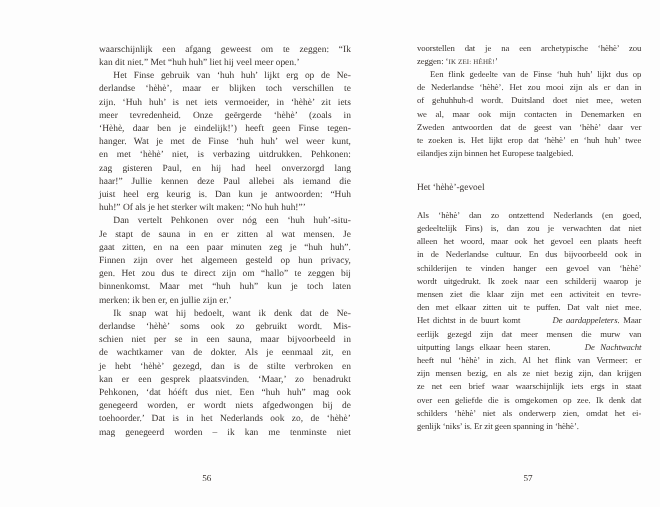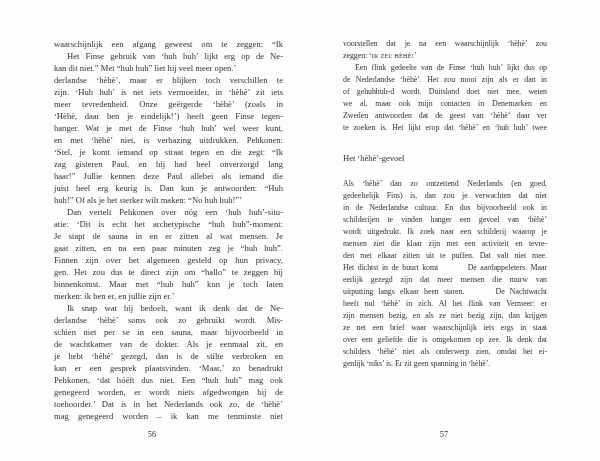--- a/index.html
+++ b/index.html
@@ -8,61 +8,59 @@
   }
   html,body{margin:0;padding:0;}
   body{
     width:600px;height:461px;
     background:var(--bg-color);
     font-family:"Liberation Serif","DejaVu Serif",serif;
     color:var(--text-color);
     overflow:hidden;
   }
   .spread{position:relative;width:600px;height:461px;}
-  .page{position:absolute;top:0;height:461px;}
+  .page{position:absolute;top:0;height:461px;margin-left:36px;}
   .page-left{left:0;width:300px;}
   .page-right{left:300px;width:300px;}
   .text-col{position:absolute;}
   .col-left{left:54px;top:38px;width:229px;font-size:8.6px;}
   .col-right{left:43px;top:38px;width:204px;font-size:7.9px;letter-spacing:-0.05px;}
   .line{height:12px;line-height:12px;white-space:normal;}
   .line.j{text-align:justify;text-align-last:justify;}
   .line.end{text-align:left;}
   .col-left .ind{text-indent:13px;}
   .col-right .ind{text-indent:12px;}
   .heading{font-size:1.09em;}
-  .it{padding-left:26px;}
+  .it{font-style:italic;padding-left:26px;}
   .sc{font-size:0.8em;letter-spacing:0.15px;}
   .spacer{width:100%;}
   .pagenum{position:absolute;top:430px;font-size:8.3px;transform:translateX(-50%);}
   .pagenum-left{left:152px;}
   .pagenum-right{left:144px;}
 </style>
 </head>
 <body>
 
 <div class="spread">
   <section class="page page-left">
     <div class="text-col col-left" id="col-left">
         <div class="line j"><span>waarschijnlijk een afgang geweest om te zeggen: “Ik</span></div>
+        <div class="line end"><span>kan dit niet.” Met “huh huh” liet hij veel meer open.’</span></div>
         <div class="line j ind"><span>Het Finse gebruik van ‘huh huh’ lijkt erg op de Ne-</span></div>
-        <div class="line end"><span>kan dit niet.” Met “huh huh” liet hij veel meer open.’</span></div>
         <div class="line j"><span>derlandse ‘hèhè’, maar er blijken toch verschillen te</span></div>
         <div class="line j"><span>zijn. ‘Huh huh’ is net iets vermoeider, in ‘hèhè’ zit iets</span></div>
         <div class="line j"><span>meer tevredenheid. Onze geërgerde ‘hèhè’ (zoals in</span></div>
         <div class="line j"><span>‘Hèhè, daar ben je eindelijk!’) heeft geen Finse tegen-</span></div>
         <div class="line j"><span>hanger. Wat je met de Finse ‘huh huh’ wel weer kunt,</span></div>
         <div class="line j"><span>en met ‘hèhè’ niet, is verbazing uitdrukken. Pehkonen:</span></div>
-        <div class="line j"><span>‘Stel, je komt iemand op straat tegen en die zegt: “Ik</span></div>
         <div class="line j"><span>zag gisteren Paul, en hij had heel onverzorgd lang</span></div>
         <div class="line j"><span>haar!” Jullie kennen deze Paul allebei als iemand die</span></div>
         <div class="line j"><span>juist heel erg keurig is. Dan kun je antwoorden: “Huh</span></div>
         <div class="line end"><span>huh!” Of als je het sterker wilt maken: “No huh huh!”’</span></div>
         <div class="line j ind"><span>Dan vertelt Pehkonen over nóg een ‘huh huh’-situ-</span></div>
-        <div class="line j"><span>atie: ‘Dit is echt het archetypische “huh huh”-moment:</span></div>
         <div class="line j"><span>Je stapt de sauna in en er zitten al wat mensen. Je</span></div>
         <div class="line j"><span>gaat zitten, en na een paar minuten zeg je “huh huh”.</span></div>
         <div class="line j"><span>Finnen zijn over het algemeen gesteld op hun privacy,</span></div>
         <div class="line j"><span>gen. Het zou dus te direct zijn om “hallo” te zeggen bij</span></div>
         <div class="line j"><span>binnenkomst. Maar met “huh huh” kun je toch laten</span></div>
         <div class="line end"><span>merken: ik ben er, en jullie zijn er.’</span></div>
         <div class="line j ind"><span>Ik snap wat hij bedoelt, want ik denk dat de Ne-</span></div>
         <div class="line j"><span>derlandse ‘hèhè’ soms ook zo gebruikt wordt. Mis-</span></div>
         <div class="line j"><span>schien niet per se in een sauna, maar bijvoorbeeld in</span></div>
         <div class="line j"><span>de wachtkamer van de dokter. Als je eenmaal zit, en</span></div>
@@ -70,33 +68,35 @@
         <div class="line j"><span>kan er een gesprek plaatsvinden. ‘Maar,’ zo benadrukt</span></div>
         <div class="line j"><span>Pehkonen, ‘dat hóéft dus niet. Een “huh huh” mag ook</span></div>
         <div class="line j"><span>genegeerd worden, er wordt niets afgedwongen bij de</span></div>
         <div class="line j"><span>toehoorder.’ Dat is in het Nederlands ook zo, de ‘hèhè’</span></div>
         <div class="line j"><span>mag genegeerd worden – ik kan me tenminste niet</span></div>
       </div>
     <div class="pagenum pagenum-left">56</div>
   </section>
   <section class="page page-right">
     <div class="text-col col-right" id="col-right">
-        <div class="line j"><span>voorstellen dat je na een waarschijnlijk ‘hèhè’ zou</span></div>
+        <div class="line j"><span>voorstellen dat je na een archetypische ‘hèhè’ zou</span></div>
         <div class="line end"><span>zeggen: ‘</span><span class="sc">IK ZEI: HÈHÈ!</span><span>’</span></div>
         <div class="line j ind"><span>Een flink gedeelte van de Finse ‘huh huh’ lijkt dus op</span></div>
         <div class="line j"><span>de Nederlandse ‘hèhè’. Het zou mooi zijn als er dan in</span></div>
         <div class="line j"><span>of gehuhhuh-d wordt. Duitsland doet niet mee, weten</span></div>
         <div class="line j"><span>we al, maar ook mijn contacten in Denemarken en</span></div>
         <div class="line j"><span>Zweden antwoorden dat de geest van ‘hèhè’ daar ver</span></div>
         <div class="line j"><span>te zoeken is. Het lijkt erop dat ‘hèhè’ en ‘huh huh’ twee</span></div>
+        <div class="line end"><span>eilandjes zijn binnen het Europese taalgebied.</span></div>
         <div class="spacer" style="height: 18px;"></div>
         <div class="line heading end"><span>Het ‘hèhè’-gevoel</span></div>
         <div class="spacer" style="height: 14px;"></div>
         <div class="line j"><span>Als ‘hèhè’ dan zo ontzettend Nederlands (en goed,</span></div>
         <div class="line j"><span>gedeeltelijk Fins) is, dan zou je verwachten dat niet</span></div>
+        <div class="line j"><span>alleen het woord, maar ook het gevoel een plaats heeft</span></div>
         <div class="line j"><span>in de Nederlandse cultuur. En dus bijvoorbeeld ook in</span></div>
         <div class="line j"><span>schilderijen te vinden hanger een gevoel van ‘hèhè’</span></div>
         <div class="line j"><span>wordt uitgedrukt. Ik zoek naar een schilderij waarop je</span></div>
         <div class="line j"><span>mensen ziet die klaar zijn met een activiteit en tevre-</span></div>
         <div class="line j"><span>den met elkaar zitten uit te puffen. Dat valt niet mee.</span></div>
         <div class="line j"><span>Het dichtst in de buurt komt </span><span class="it">De aardappeleters</span><span>. Maar</span></div>
         <div class="line j"><span>eerlijk gezegd zijn dat meer mensen die murw van</span></div>
         <div class="line j"><span>uitputting langs elkaar heen staren. </span><span class="it">De Nachtwacht</span></div>
         <div class="line j"><span>heeft nul ‘hèhè’ in zich. Al het flink van Vermeer: er</span></div>
         <div class="line j"><span>zijn mensen bezig, en als ze niet bezig zijn, dan krijgen</span></div>

